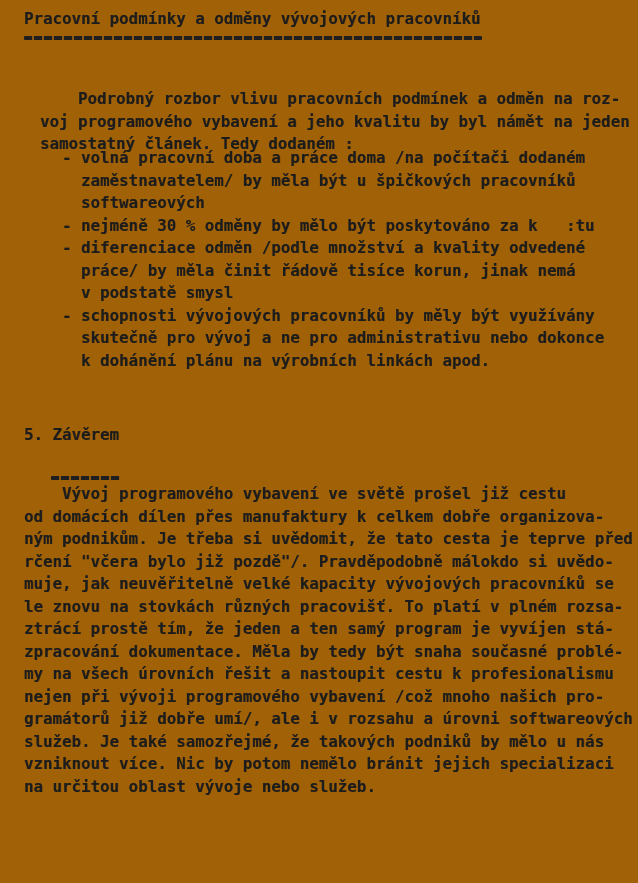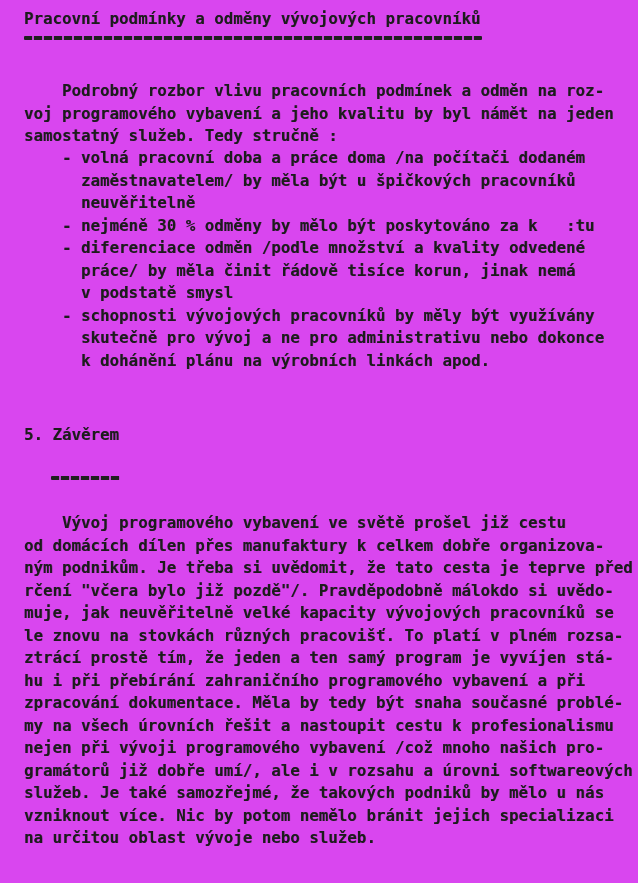--- a/index.html
+++ b/index.html
@@ -4,21 +4,21 @@
 <style>
   html, body {
     margin: 0;
     padding: 0;
     background: #ffffff;
   }
   .page {
     position: relative;
     width: 638px;
     height: 883px;
-    background: #d946ef;
+    background: #a16207;
     overflow: hidden;
     font-family: "DejaVu Sans Mono", "Liberation Mono", monospace;
     font-size: 15.8px;
     line-height: 22.5px;
     font-weight: bold;
     color: #1c1c1c;
     text-shadow: 0.4px 0.4px 0.3px rgba(30,30,30,0.45);
   }
   .block {
     position: absolute;
@@ -29,51 +29,51 @@
   }
   .rule {
     position: absolute;
     background: repeating-linear-gradient(90deg,
       #1f1f1f 0px, #1f1f1f 8px,
       rgba(31,31,31,0.12) 8px, rgba(31,31,31,0.12) 10px);
     border-radius: 1px;
   }
   .title-block   { top: 8px; }
   .title-rule    { top: 36px; left: 24px; width: 458px; height: 4px; }
-  .intro-block   { top: 80px; }
+  .intro-block   { top: 88px; margin-left: 16px; }
   .bullets-block { top: 147px; }
   .heading-block { top: 424px; }
   .heading-rule  { top: 476px; left: 51px; width: 69px; height: 4px; }
-  .concl-block   { top: 512px; }
+  .concl-block   { top: 483px; }
 </style>
 </head>
 <body>
 
 <div class="page">
 
   <div class="block title-block line">Pracovní podmínky a odměny vývojových pracovníků</div>
 
   <div class="rule title-rule"></div>
 
   <div class="block intro-block">
 
       <div class="line">    Podrobný rozbor vlivu pracovních podmínek a odměn na roz-</div>
 
       <div class="line">voj programového vybavení a jeho kvalitu by byl námět na jeden</div>
 
-      <div class="line">samostatný služeb. Tedy stručně :</div>
+      <div class="line">samostatný článek. Tedy dodaném :</div>
     </div>
 
   <div class="block bullets-block">
 
       <div class="line">    - volná pracovní doba a práce doma /na počítači dodaném</div>
 
       <div class="line">      zaměstnavatelem/ by měla být u špičkových pracovníků</div>
 
-      <div class="line">      neuvěřitelně</div>
+      <div class="line">      softwareových</div>
 
       <div class="line">    - nejméně 30 % odměny by mělo být poskytováno za k   :tu</div>
 
       <div class="line">    - diferenciace odměn /podle množství a kvality odvedené</div>
 
       <div class="line">      práce/ by měla činit řádově tisíce korun, jinak nemá</div>
 
       <div class="line">      v podstatě smysl</div>
 
       <div class="line">    - schopnosti vývojových pracovníků by měly být využívány</div>
@@ -97,21 +97,20 @@
 
 
       <div class="line">rčení "včera bylo již pozdě"/. Pravděpodobně málokdo si uvědo-</div>
 
       <div class="line">muje, jak neuvěřitelně velké kapacity vývojových pracovníků se</div>
 
       <div class="line">le znovu na stovkách různých pracovišť. To platí v plném rozsa-</div>
 
       <div class="line">ztrácí prostě tím, že jeden a ten samý program je vyvíjen stá-</div>
 
-      <div class="line">hu i při přebírání zahraničního programového vybavení a při</div>
 
       <div class="line">zpracování dokumentace. Měla by tedy být snaha současné problé-</div>
 
       <div class="line">my na všech úrovních řešit a nastoupit cestu k profesionalismu</div>
 
       <div class="line">nejen při vývoji programového vybavení /což mnoho našich pro-</div>
 
       <div class="line">gramátorů již dobře umí/, ale i v rozsahu a úrovni softwareových</div>
 
       <div class="line">služeb. Je také samozřejmé, že takových podniků by mělo u nás</div>

